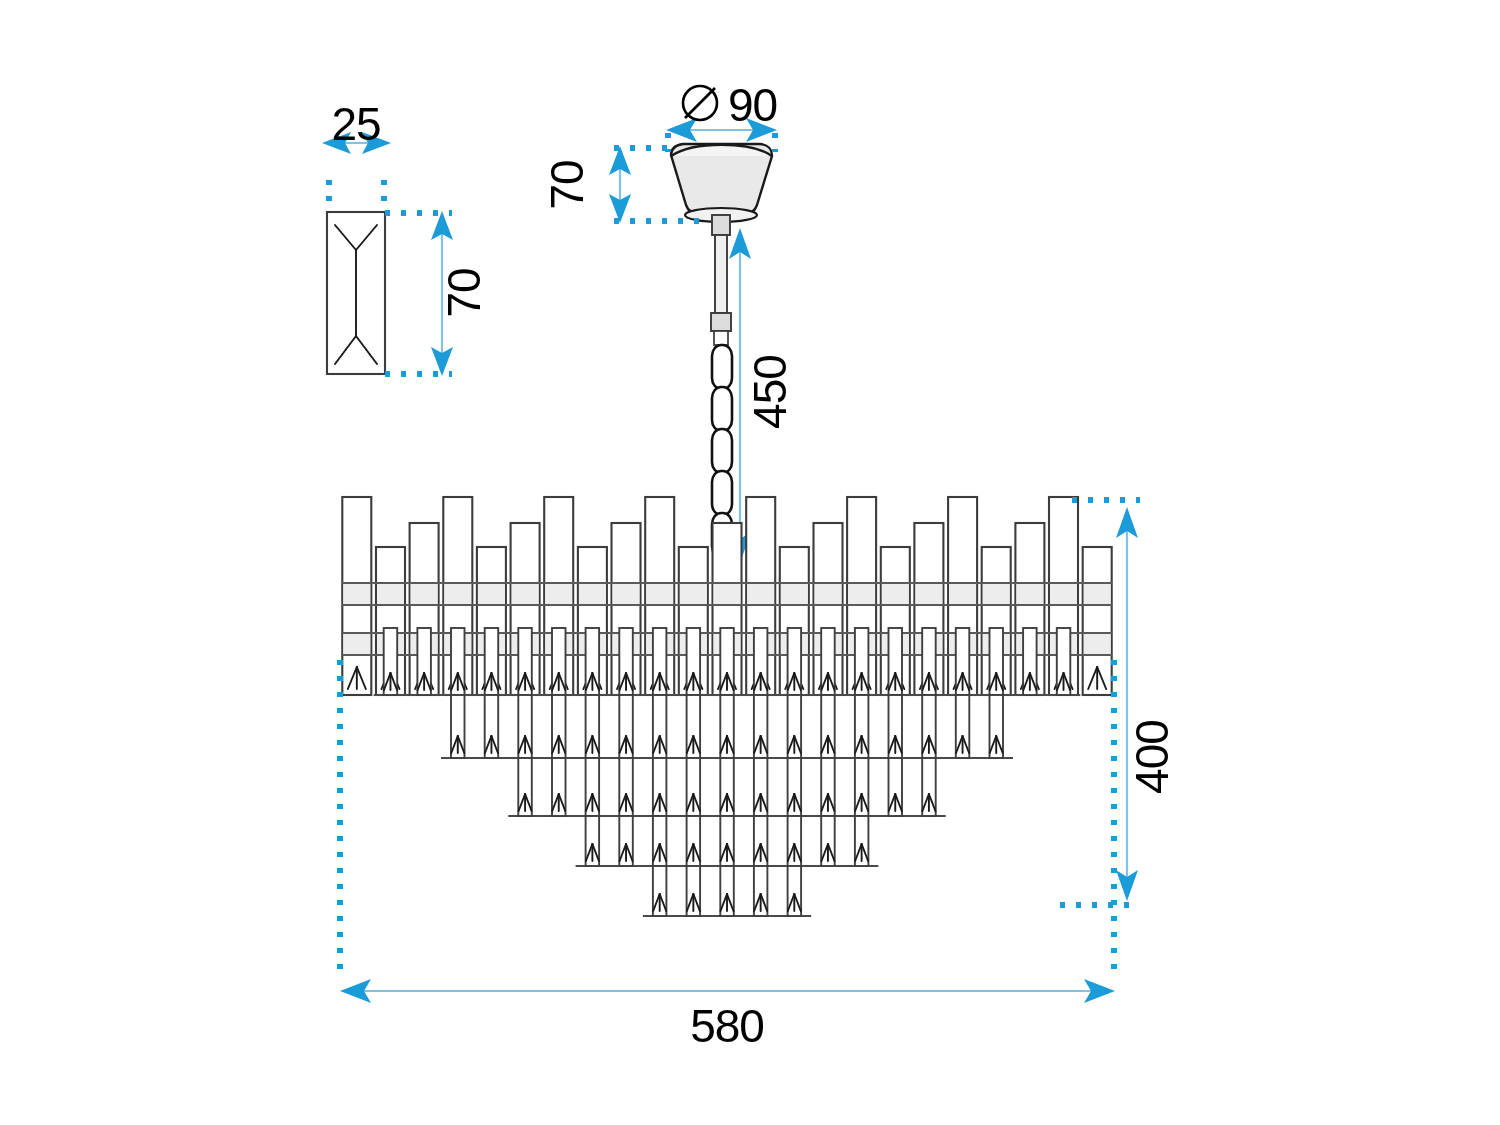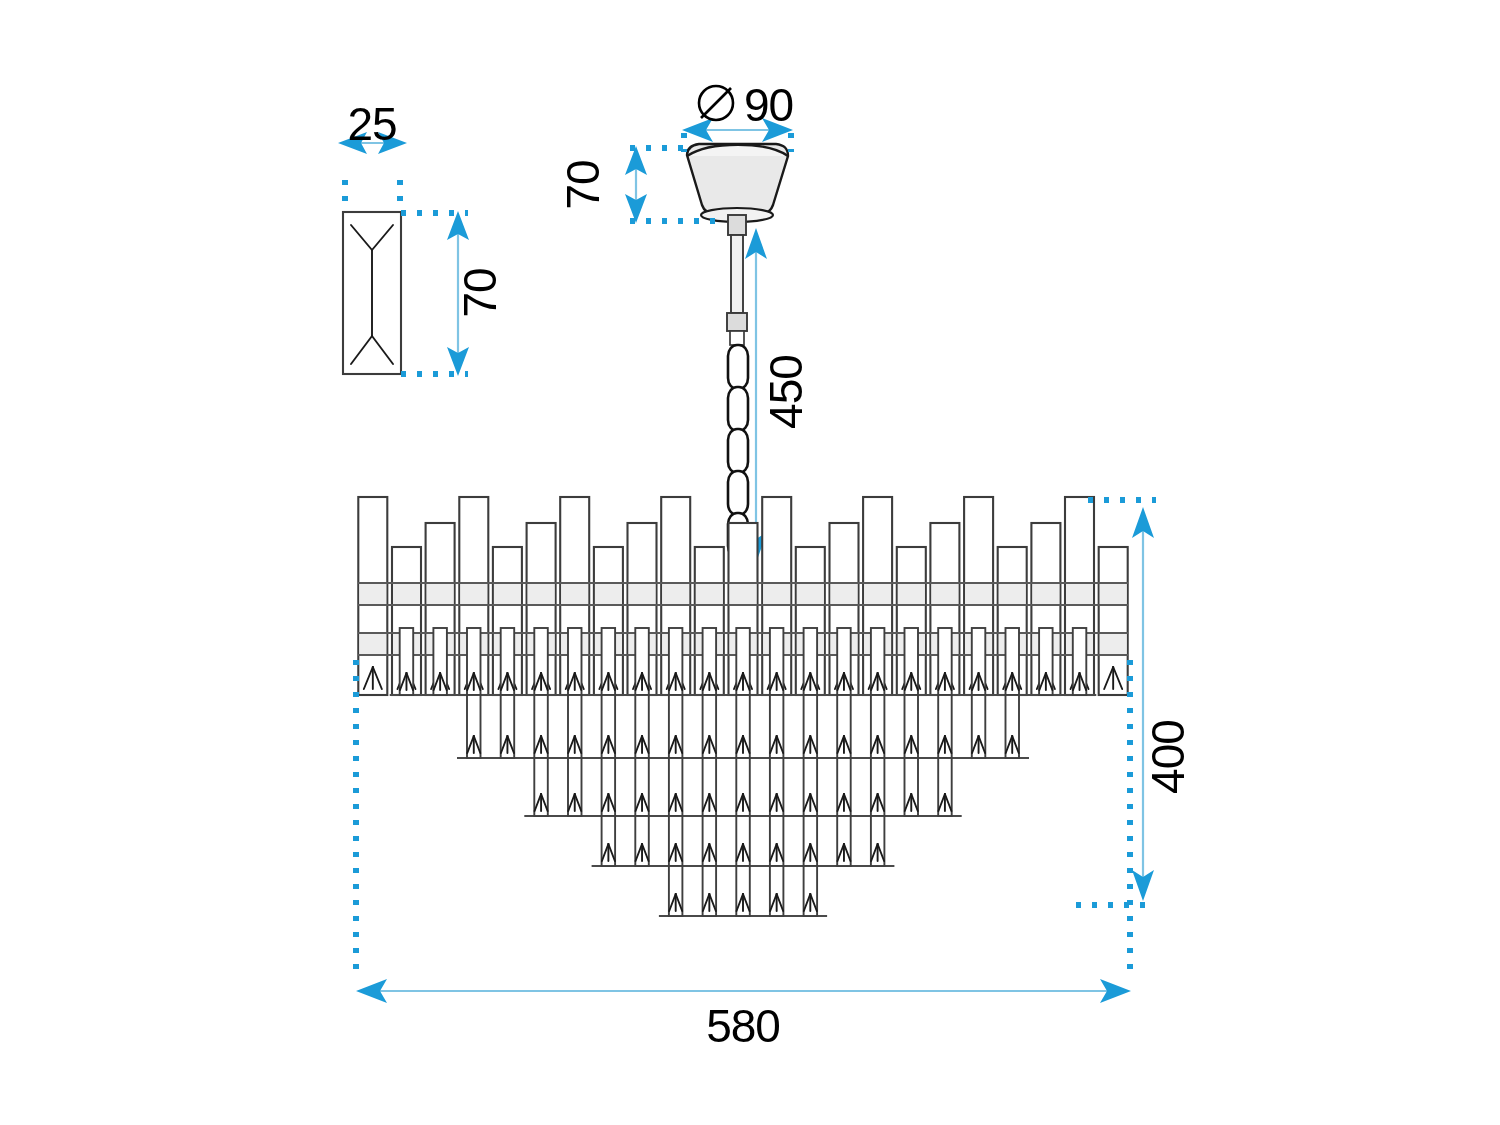--- a/index.html
+++ b/index.html
@@ -2,21 +2,21 @@
 <html><head>
 <meta charset="utf-8">
 <title>Chandelier Technical Drawing</title>
 <style>
   html,body{margin:0;padding:0;background:#ffffff;}
   body{
     font-family:"Liberation Sans", sans-serif;
     width:1500px;height:1125px;
     position:relative;overflow:hidden;
   }
-  #stage{position:absolute;left:0;top:0;width:1314px;height:1125px;background:#fff;margin-left:16px;}
+  #stage{position:absolute;left:0;top:0;width:1314px;height:1125px;background:#fff;}
   svg{display:block;}
   .dimtext{
     font-family:"Liberation Sans", sans-serif;
     font-size:46px;
     font-weight:400;
     fill:#000000;
     letter-spacing:-1px;
   }
   .diasym{fill:none;stroke:#000;stroke-width:2.6;}
 </style>

